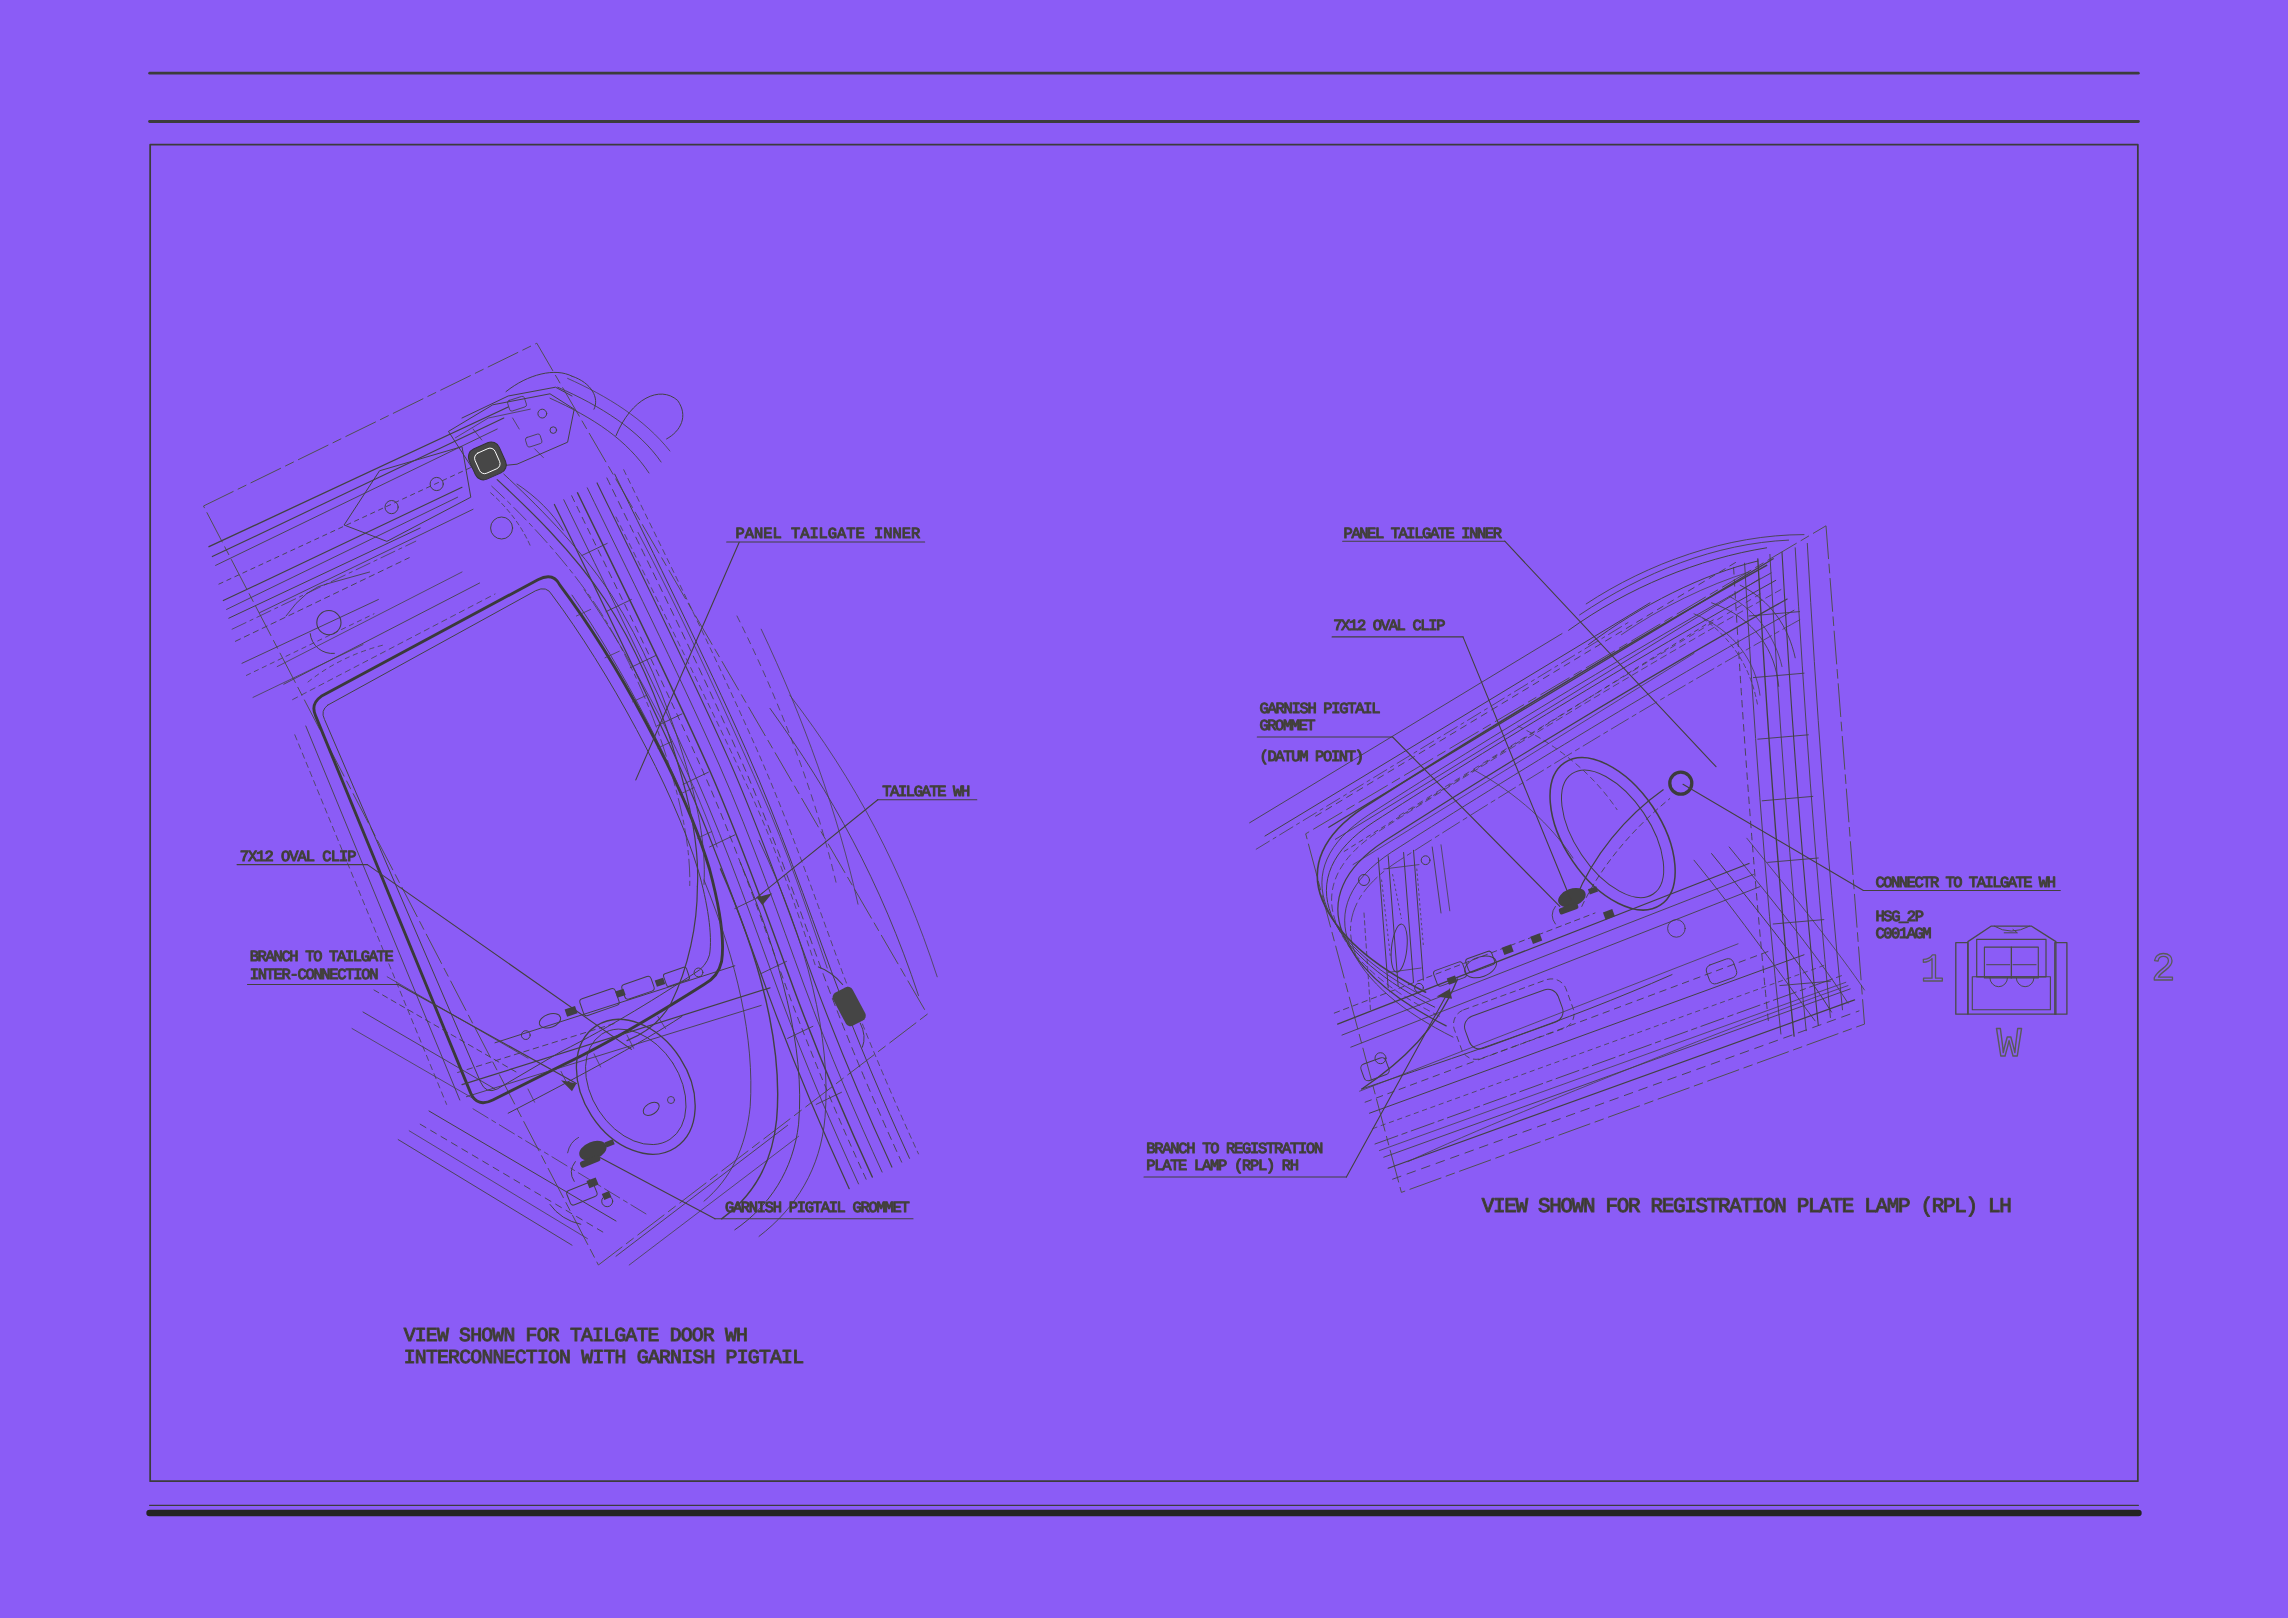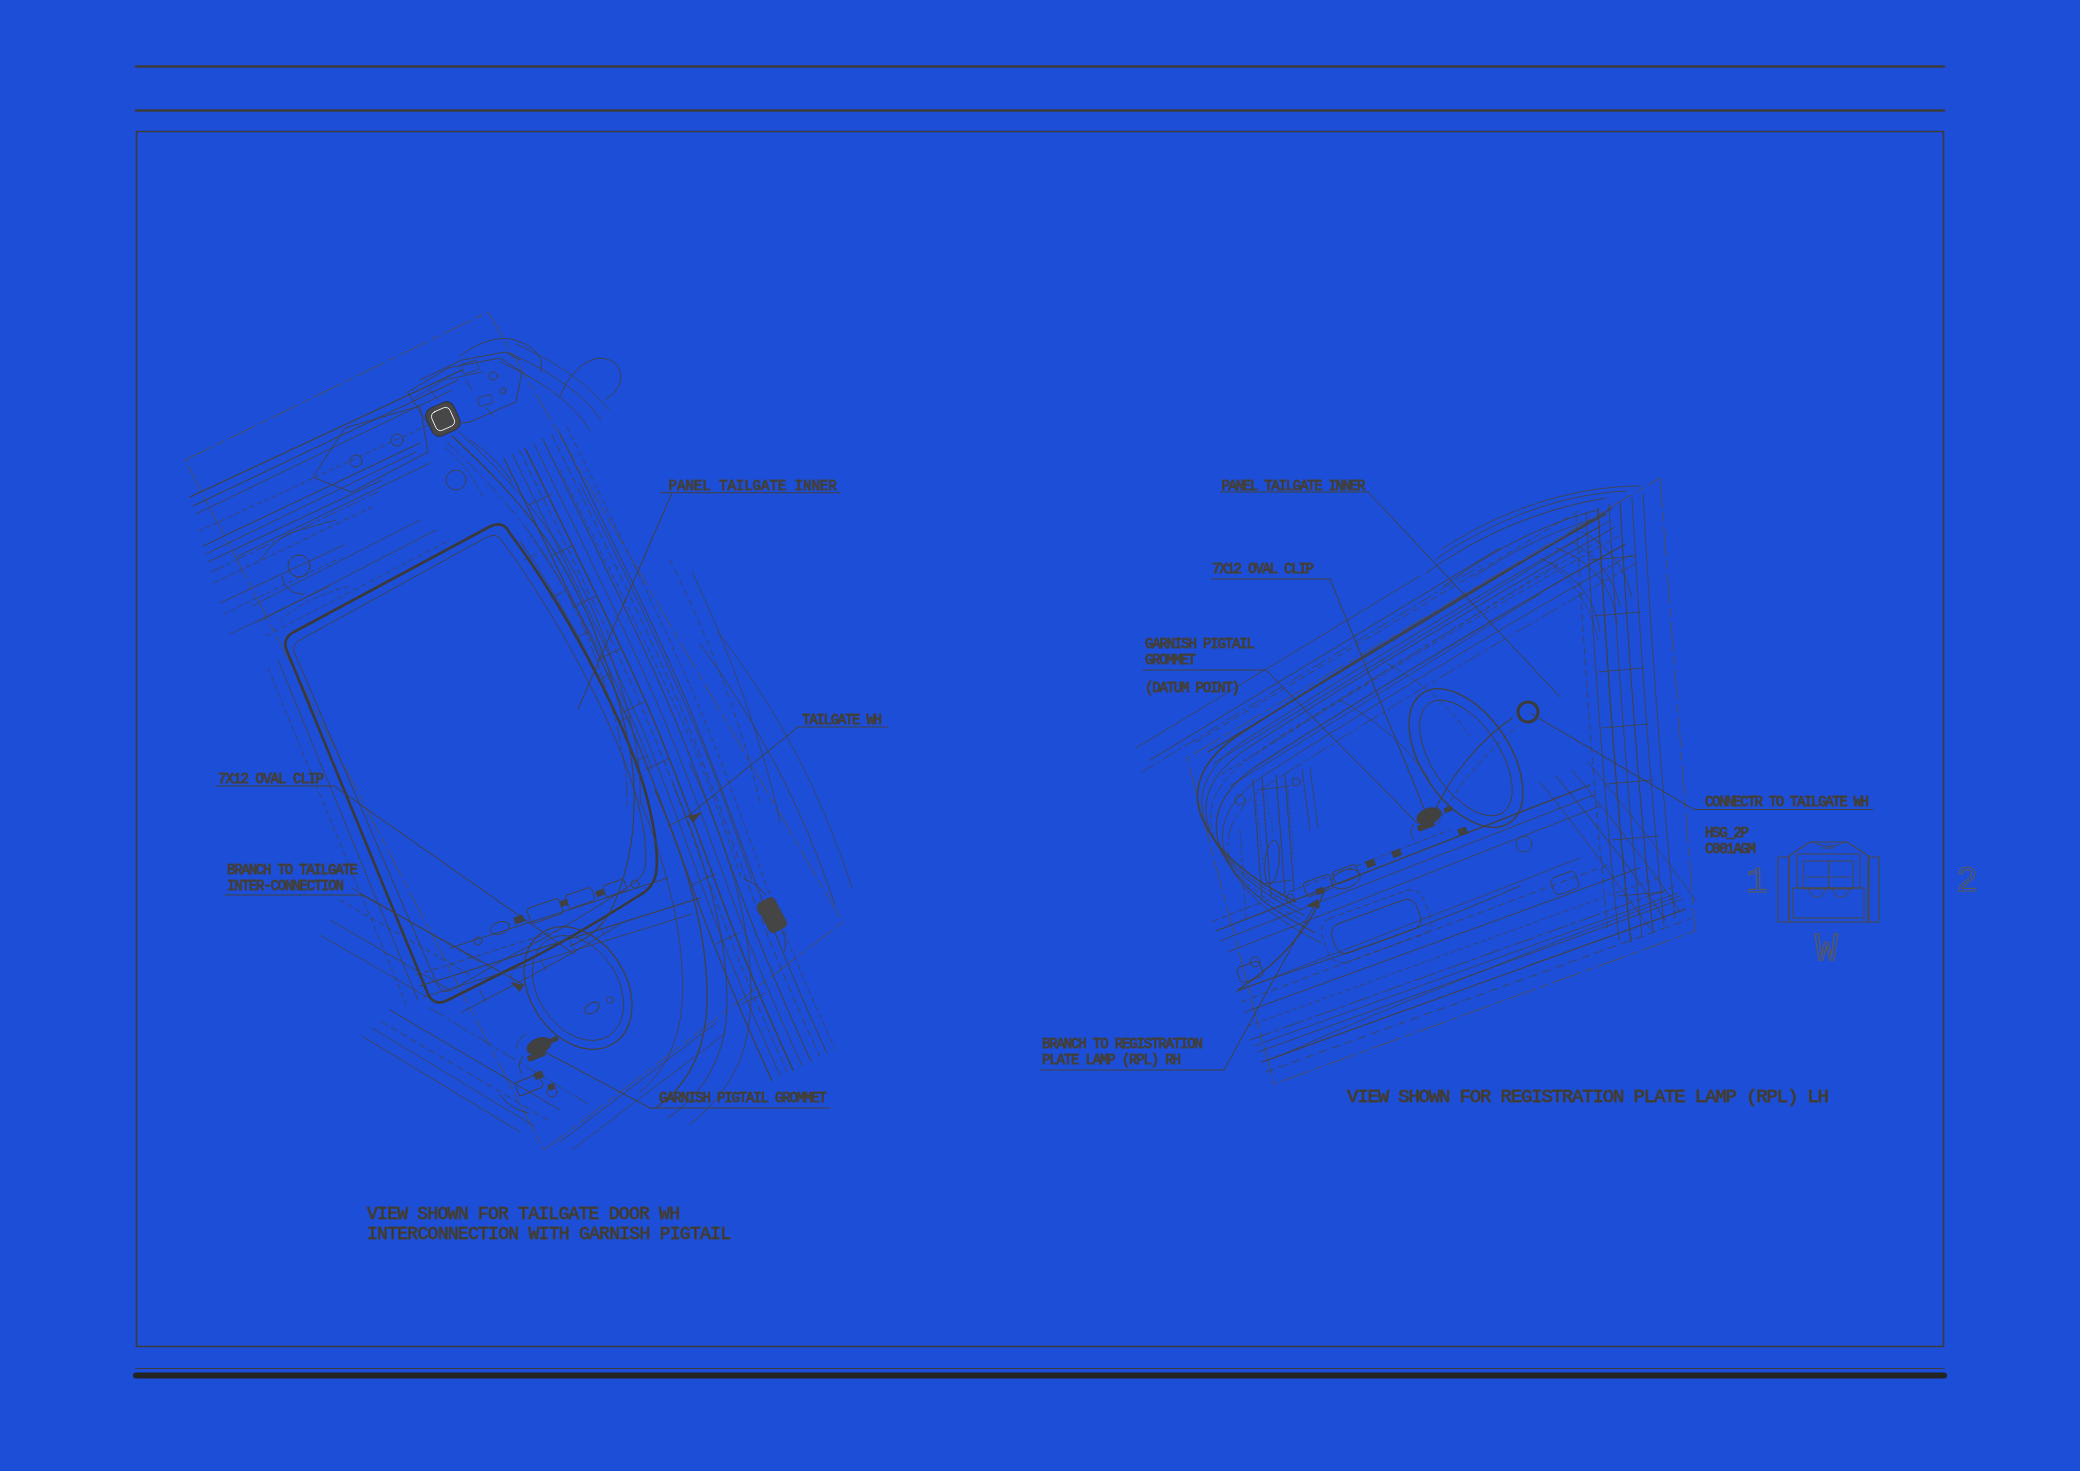--- a/index.html
+++ b/index.html
@@ -1,16 +1,16 @@
 <!DOCTYPE html>
 <html><head>
 <meta charset="utf-8">
 <style>
 html,body{margin:0;padding:0;background:#ffffff;}
-.page{position:relative;width:2080px;height:1471px;background:#1d4ed8;overflow:hidden;}
+.page{position:relative;width:2080px;height:1471px;background:#8b5cf6;overflow:hidden;}
 svg{position:absolute;top:0;left:0;}
 text{font-family:"Liberation Mono",monospace;fill:#38342f;}
 </style>
 </head>
 <body>
 <div class="page">
 <svg width="2080" height="1471" viewBox="0 0 2080 1471" fill="none" stroke-linecap="round" stroke-linejoin="round">
 
 <g stroke="#3c3c3c">
   <line x1="136" y1="66.5" x2="1944" y2="66.5" stroke-width="2.4"></line>

